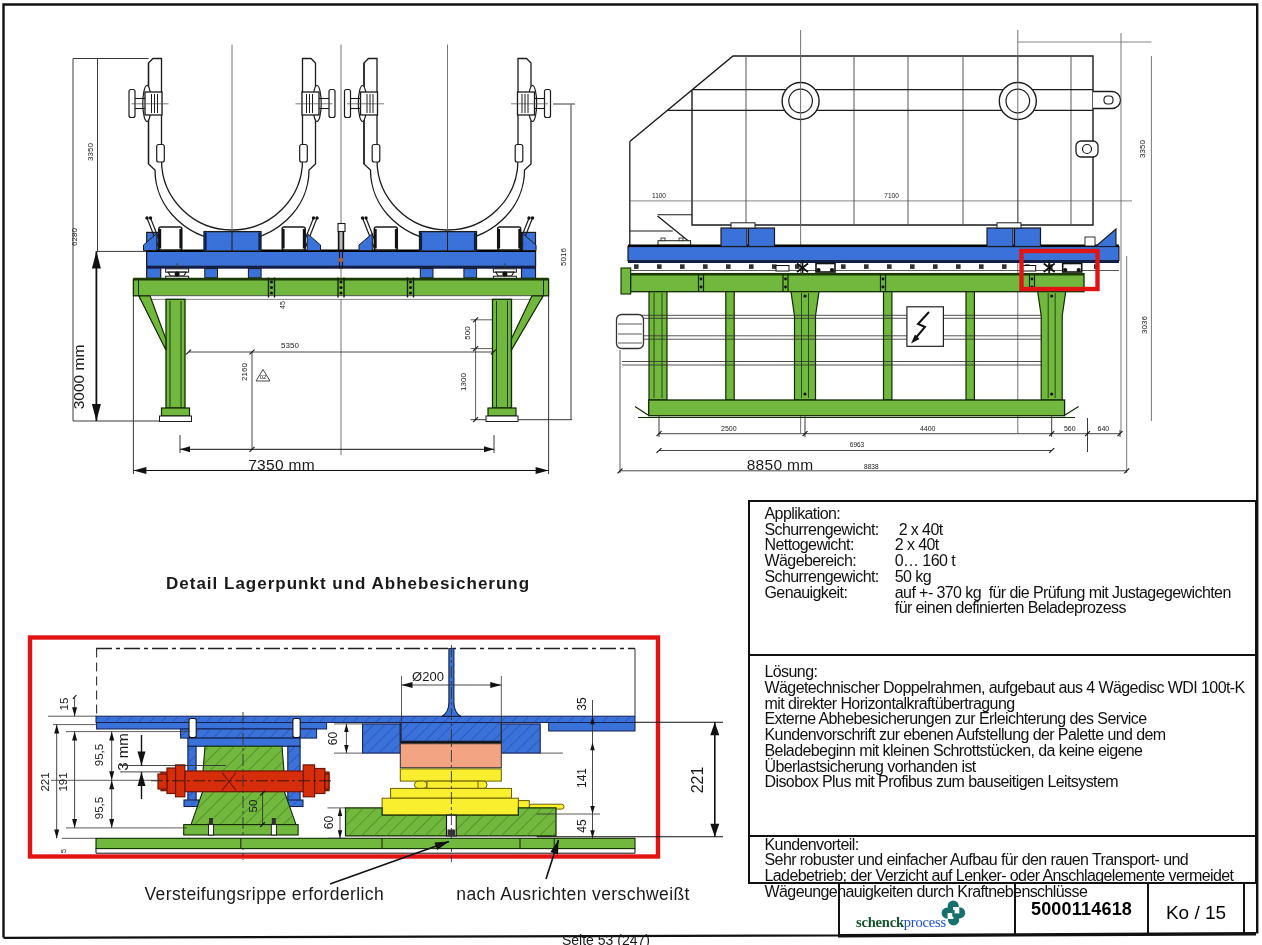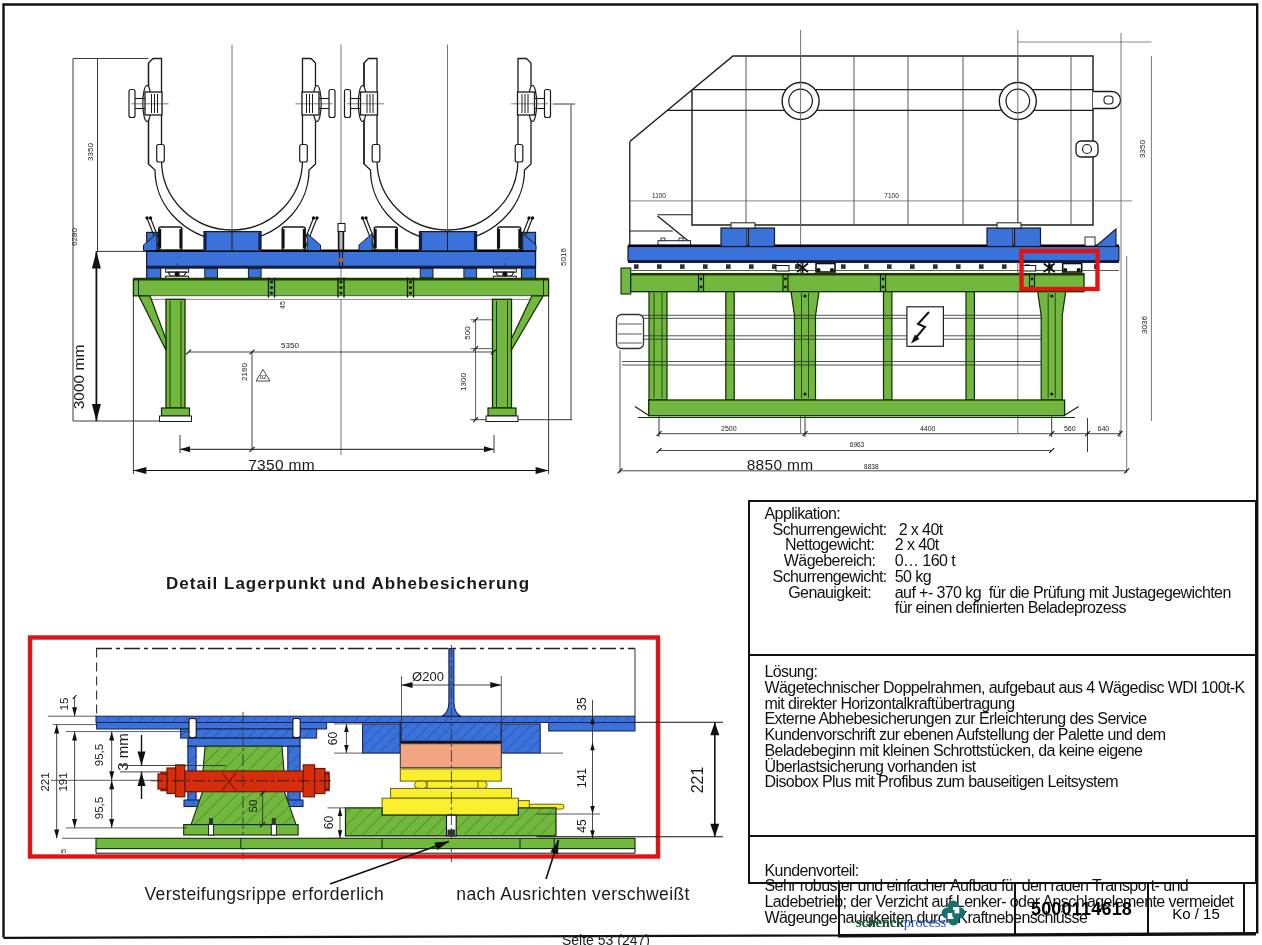--- a/index.html
+++ b/index.html
@@ -4,29 +4,29 @@
 html,body{margin:0;padding:0;background:#fff;}
 *{box-sizing:border-box;}
 #page{position:relative;width:1262px;height:945px;background:#fff;overflow:hidden;
   font-family:"Liberation Sans",sans-serif;}
 #art{position:absolute;left:0;top:0;}
 .tb{position:absolute;left:748px;top:499.5px;width:509px;height:384.5px;
   border:2.5px solid #111;font-size:16px;line-height:15.72px;color:#111;letter-spacing:-0.59px;}
 .sec{padding:4.5px 2px 0 14.5px;}
 .s1{height:154.2px;border-bottom:2.6px solid #111;}
 .s2{height:181px;border-bottom:2.6px solid #111;padding-top:8.6px;}
-.s3{padding-top:26px;}
+.s3{padding-top:0;}
 .hd{text-underline-offset:2px;}
 .row{white-space:nowrap;}
-.lbl{display:inline-block;width:130.3px;text-align:center;}
+.lbl{display:inline-block;width:130.3px;}
 .ftr{position:absolute;left:838px;top:884px;width:419.5px;height:51px;display:flex;}
 .fc{border-left:2.2px solid #111;height:100%;position:relative;display:flex;align-items:center;justify-content:center;}
 .fc1{width:176px;}
 .fc2{width:133px;font-size:18px;font-weight:bold;letter-spacing:0.2px;padding-top:0;}
-.fc3{width:98px;font-size:15px;border-right:2.2px solid #111;padding-top:7px;}
+.fc3{width:98px;font-size:19px;border-right:2.2px solid #111;padding-top:7px;}
 .logo{font-family:"Liberation Serif",serif;font-size:14.5px;position:absolute;left:16px;bottom:4px;}
 .lg1{font-weight:bold;color:#14532d;letter-spacing:-0.2px;}
 .lg2{color:#1d4ed8;letter-spacing:-0.2px;}
 .knot{position:absolute;left:101px;top:15px;}
 </style></head>
 <body>
 <div id="page">
 <svg id="art" width="1262" height="945" viewBox="0 0 1262 945" font-family="Liberation Sans, sans-serif">
 <defs>
 <pattern id="hb" width="8" height="8" patternUnits="userSpaceOnUse" patternTransform="rotate(45)">

